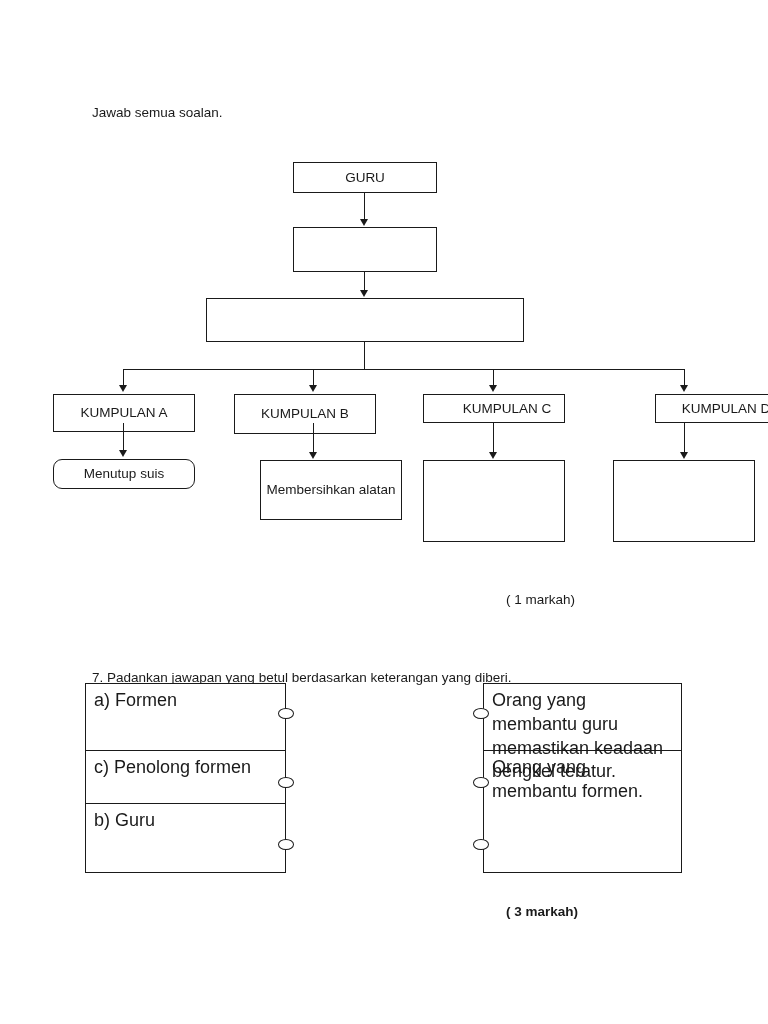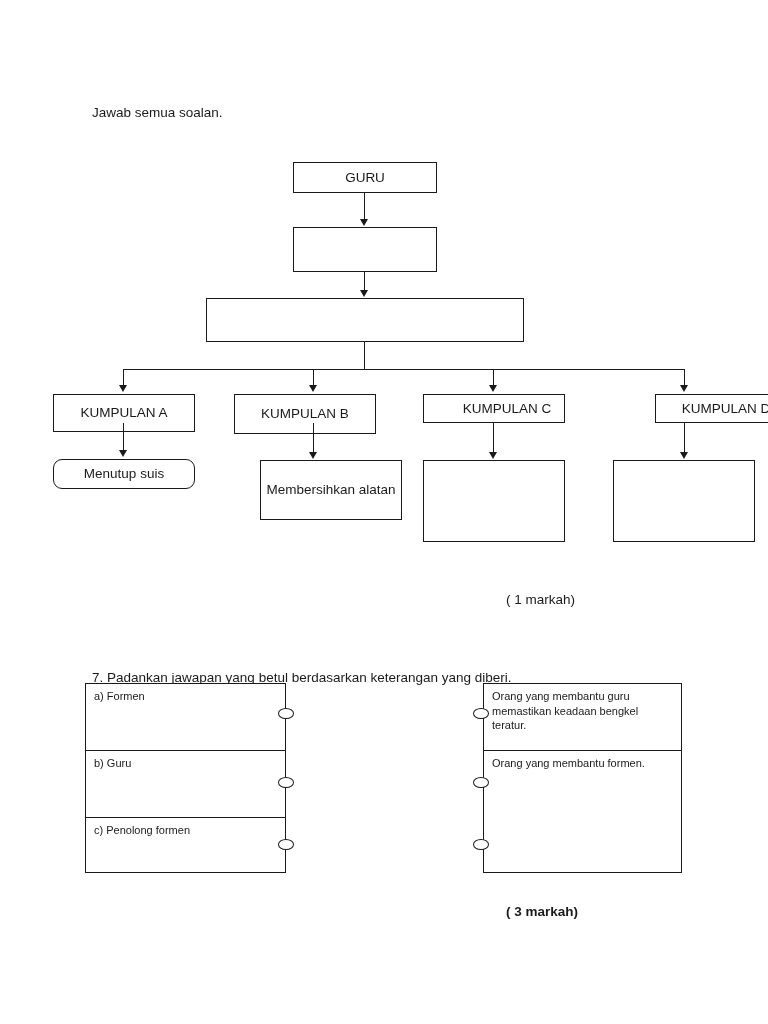--- a/index.html
+++ b/index.html
@@ -67,21 +67,21 @@
   .match-col {
     position: absolute;
     box-sizing: border-box;
     border: 1.4px solid #1a1a1a;
     background: #ffffff;
   }
   .match-row {
     box-sizing: border-box;
     border-bottom: 1.4px solid #1a1a1a;
     padding: 5px 8px 0 8px;
-    font-size: 11px;
+    font-size: 18px;
     line-height: 1.32;
     color: #1a1a1a;
   }
   .match-row:last-child {
     border-bottom: none;
   }
   .knob {
     position: absolute;
     width: 16px;
     height: 11px;
@@ -165,22 +165,22 @@
   </div>
 
   <div class="marks" style="left:506px; top:592px;">( 1 markah)</div>
 
   <div class="txt" style="left:92px; top:653px;">7. Padankan jawapan yang betul berdasarkan keterangan yang diberi.</div>
 
   <div>
 
     <div class="match-col" style="left:85px; top:683px; width:201px; height:190px;">
       <div class="match-row" style="height:67px;">a) Formen</div>
+      <div class="match-row" style="height:53px;">c) Penolong formen</div>
       <div class="match-row" style="height:67px;">b) Guru</div>
-      <div class="match-row" style="height:53px;">c) Penolong formen</div>
     </div>
 
     <div class="knob" style="left:278px; top:708px;"></div>
     <div class="knob" style="left:278px; top:777px;"></div>
     <div class="knob" style="left:278px; top:839px;"></div>
 
     <div class="match-col" style="left:483px; top:683px; width:199px; height:190px;">
       <div class="match-row" style="height:67px;">Orang yang membantu guru memastikan keadaan bengkel teratur.</div>
       <div class="match-row" style="height:53px;">Orang yang membantu formen.</div>
     </div>

